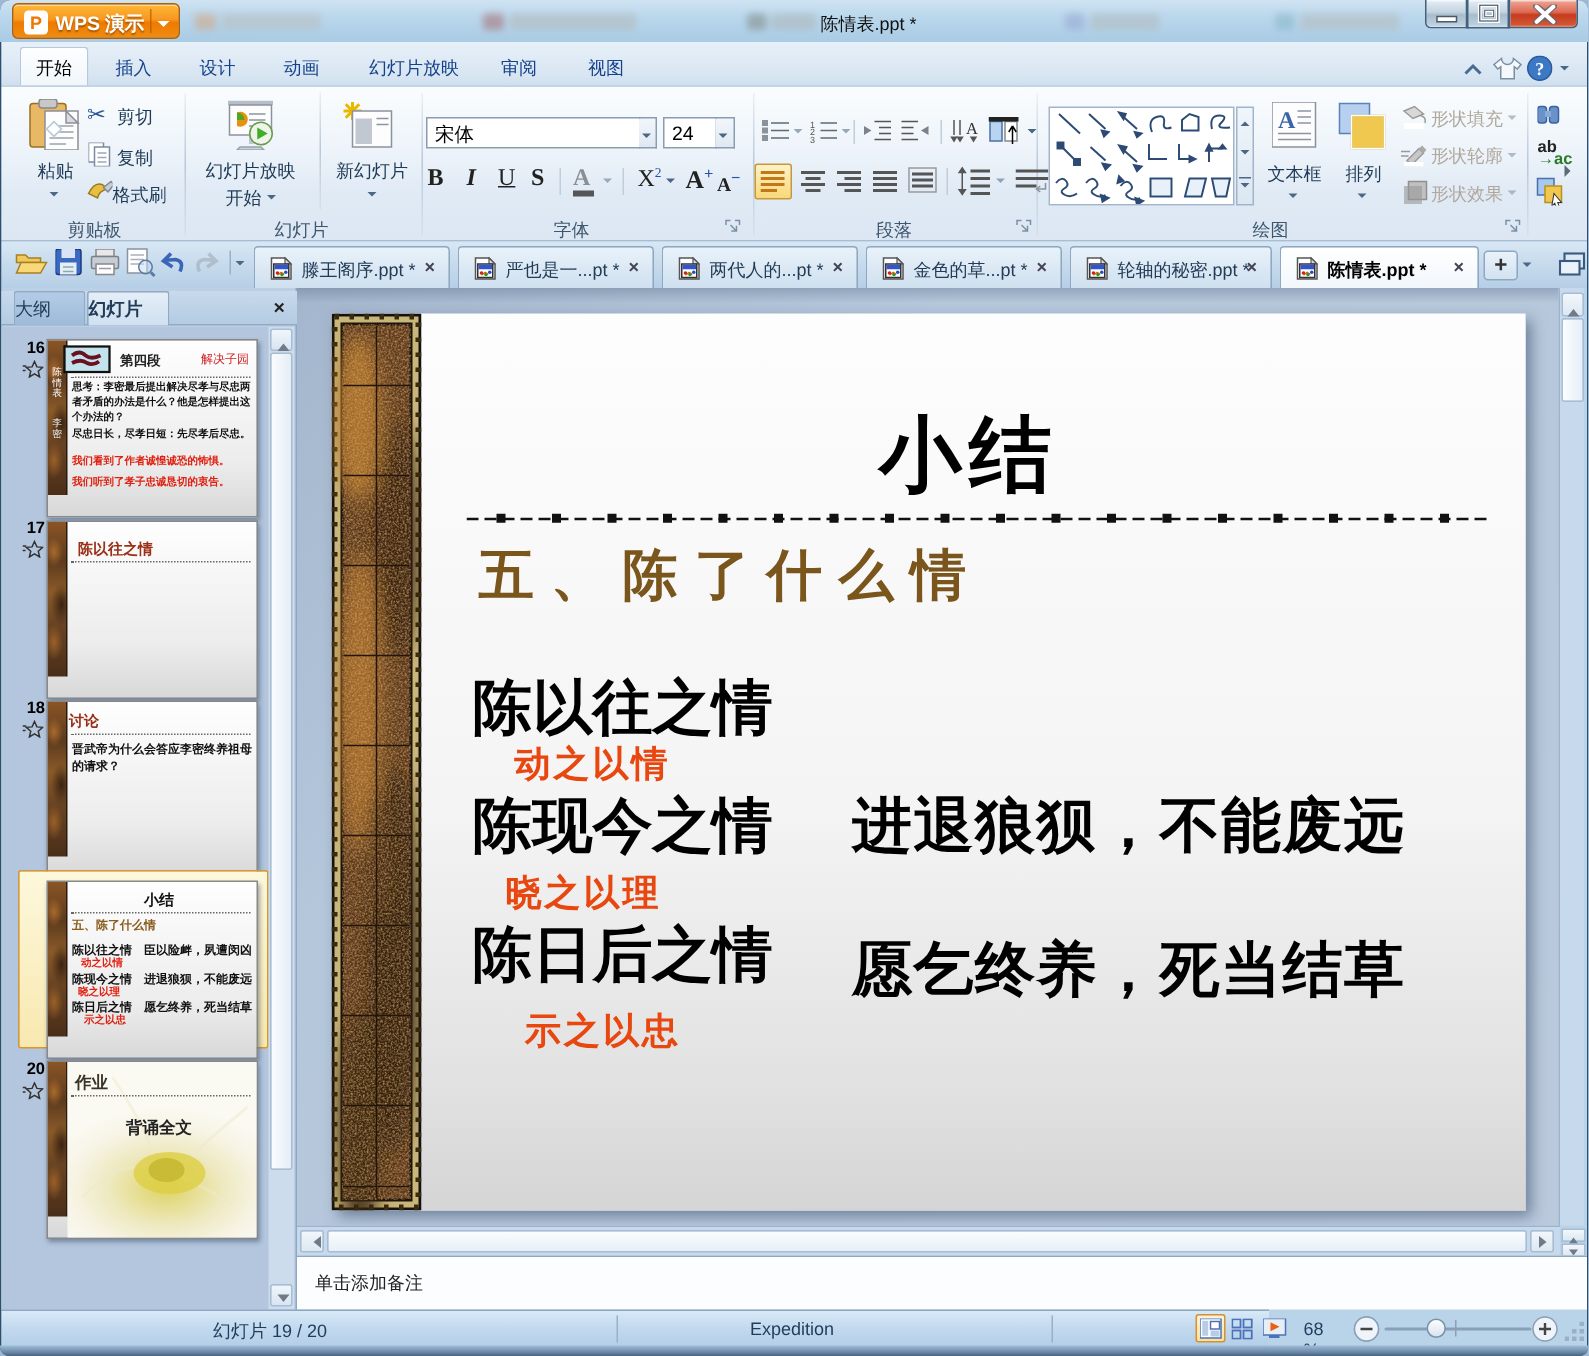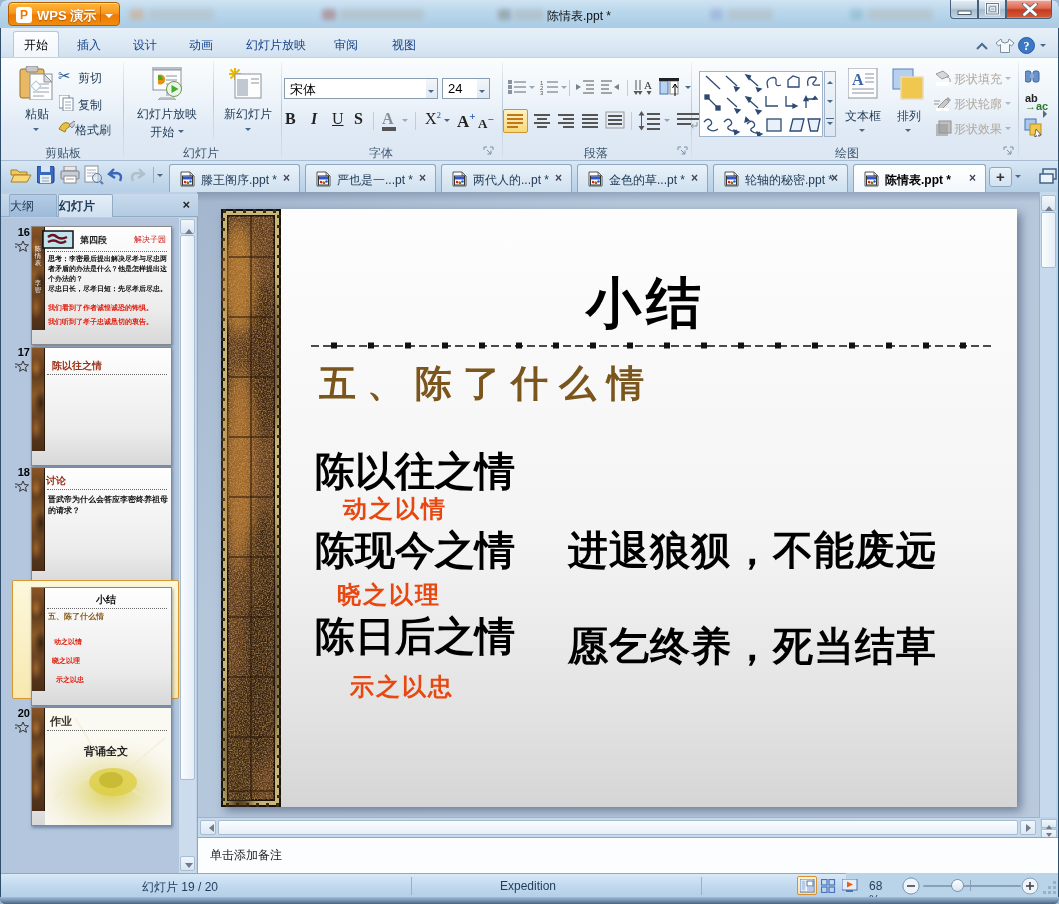--- a/index.html
+++ b/index.html
@@ -598,20 +598,21 @@
       <div class="tnum" style="top:369px">19</div>
         <svg class="star" style="top:383px">
           <use href="#staricon"></use>
         </svg>
       <div class="abs" style="left:11px;top:362px;width:167px;height:119px;background:linear-gradient(180deg,#fdf8dc,#f8e8b0);border:1px solid #d89830;border-radius:2px"></div>
       <div class="thumb" style="top:369px">
         <div class="tbam"></div>
         <div class="abs" style="left:14px;top:5px;width:120px;text-align:center;font-size:10px;font-weight:bold;color:#111">小结</div>
         <div class="tdot" style="top:20px"></div>
         <div class="abs" style="left:16px;top:23px;font-size:8px;font-weight:bold;color:#8a5c1c">五、陈了什么情</div>
+        <div class="abs" style="left:16px;top:36px;width:124px;font-size:8px;line-height:19px;color:#111;font-weight:bold;white-space:nowrap">陈以往之情　臣以险衅，夙遭闵凶<br>陈现今之情　进退狼狈，不能废远<br>陈日后之情　愿乞终养，死当结草</div>
         <div class="abs" style="left:22px;top:49px;font-size:7px;color:#e02010;font-weight:bold">动之以情</div>
         <div class="abs" style="left:20px;top:68px;font-size:7px;color:#e02010;font-weight:bold">晓之以理</div>
         <div class="abs" style="left:24px;top:87px;font-size:7px;color:#e02010;font-weight:bold">示之以忠</div>
       </div>
       <div class="tnum" style="top:489px">20</div>
         <svg class="star" style="top:503px">
           <use href="#staricon"></use>
         </svg>
       <div class="thumb" style="top:489px">
         <div class="tbam"></div>

